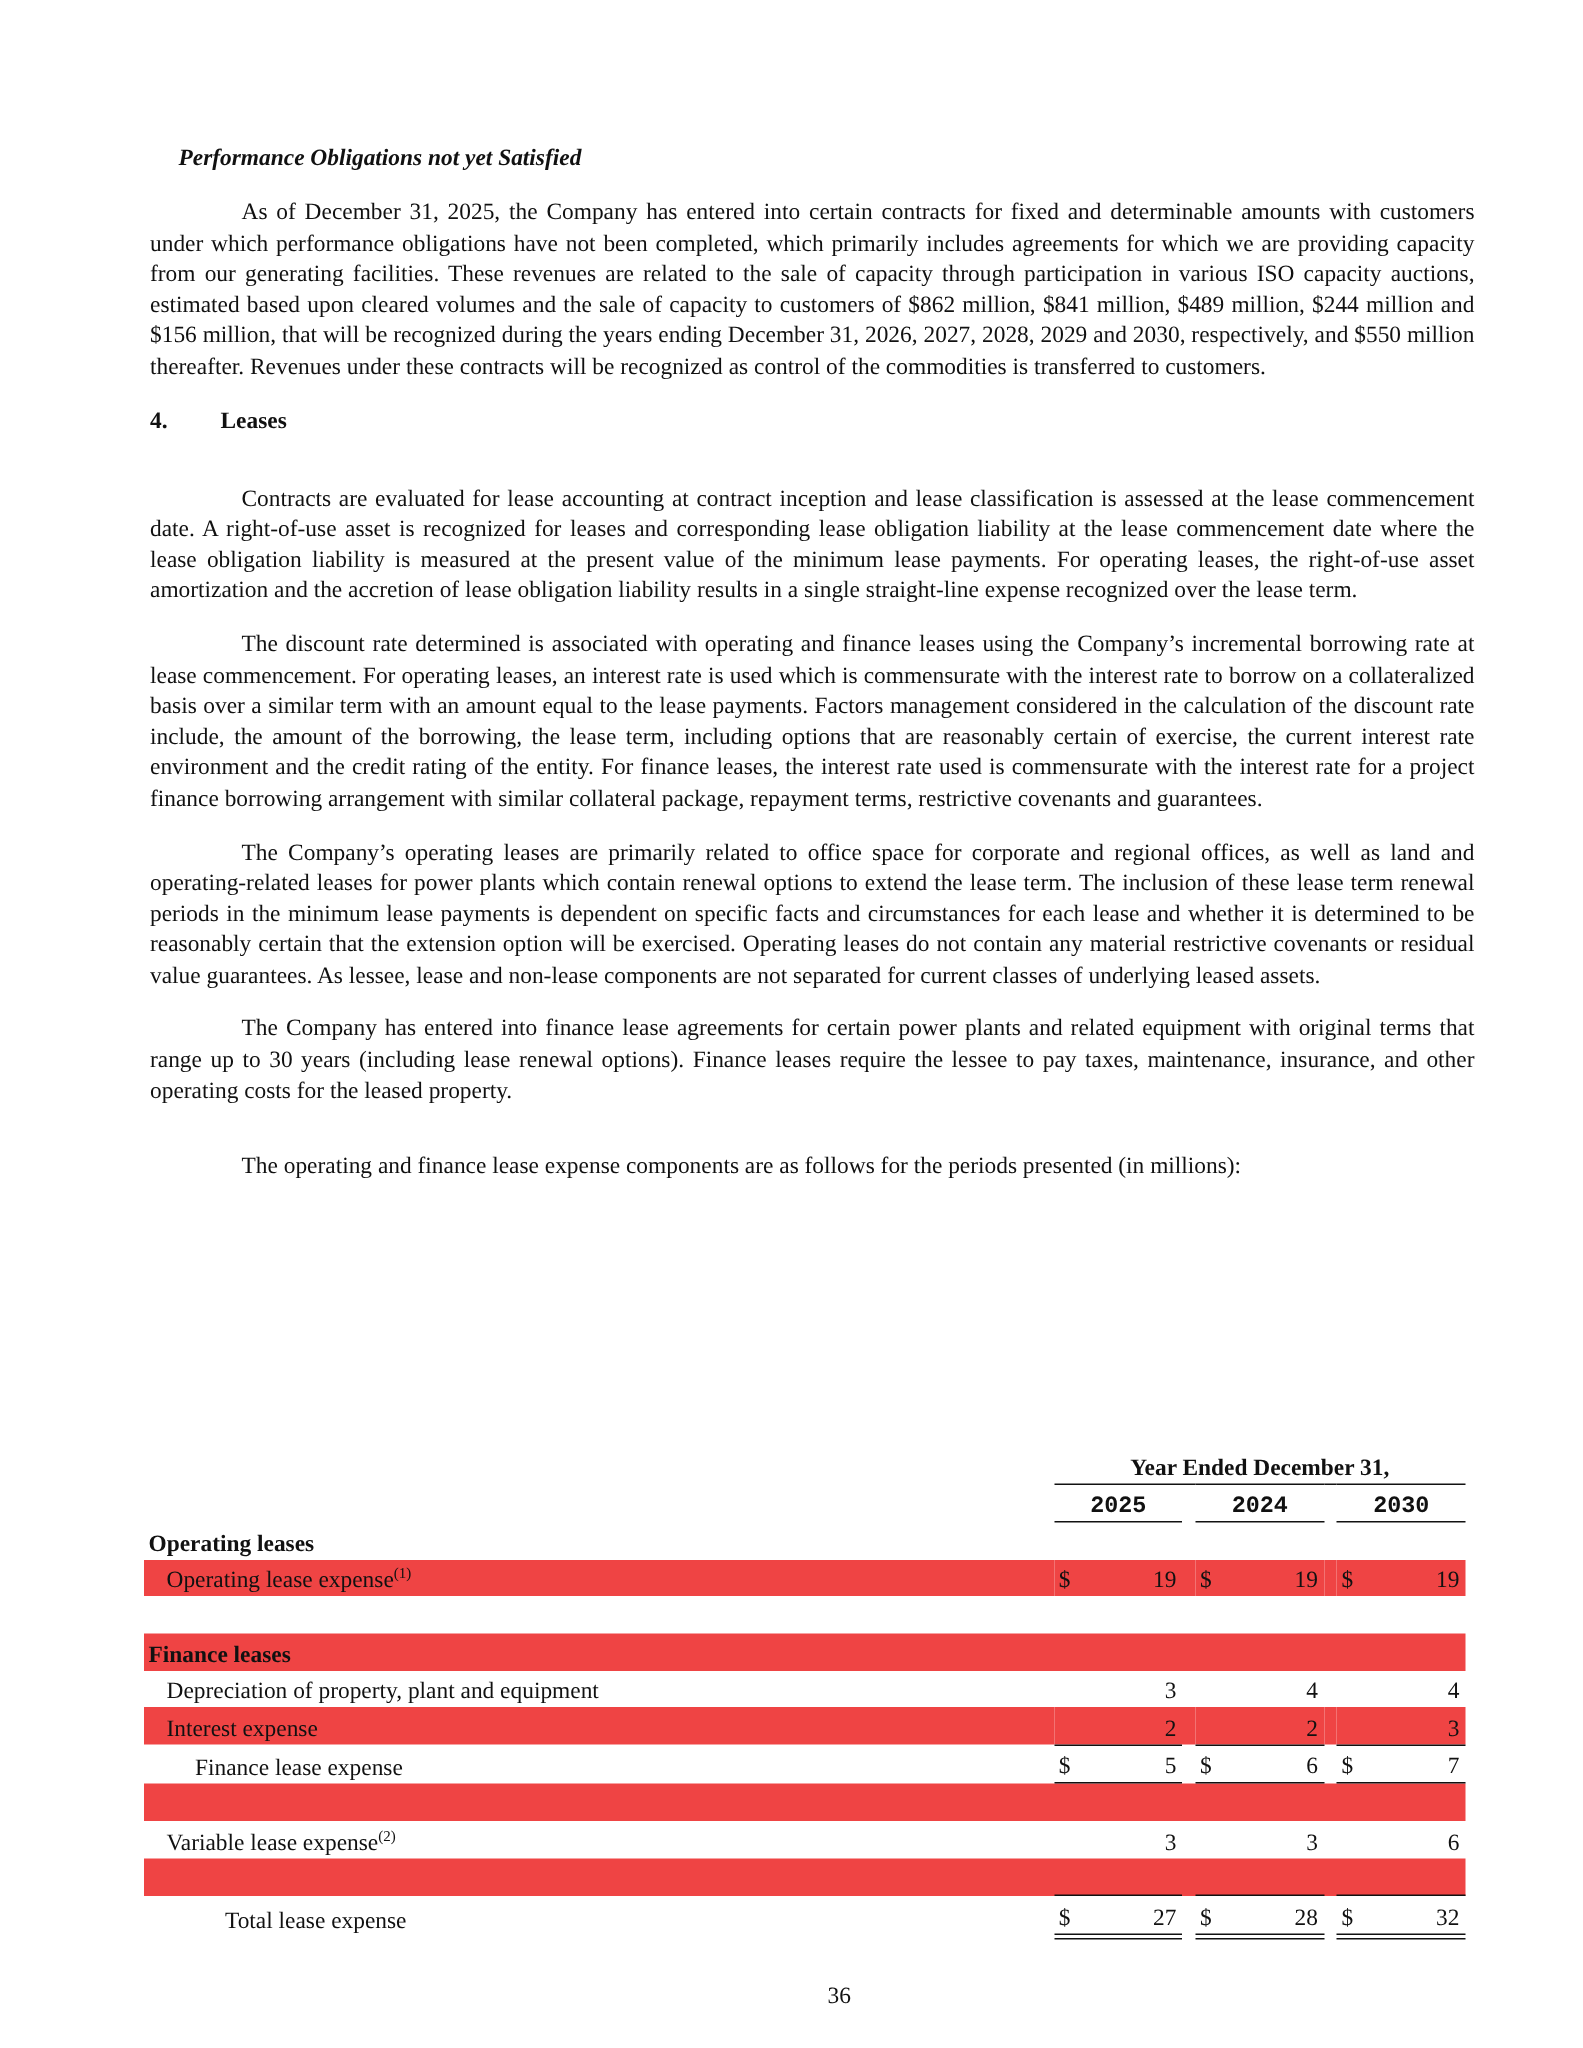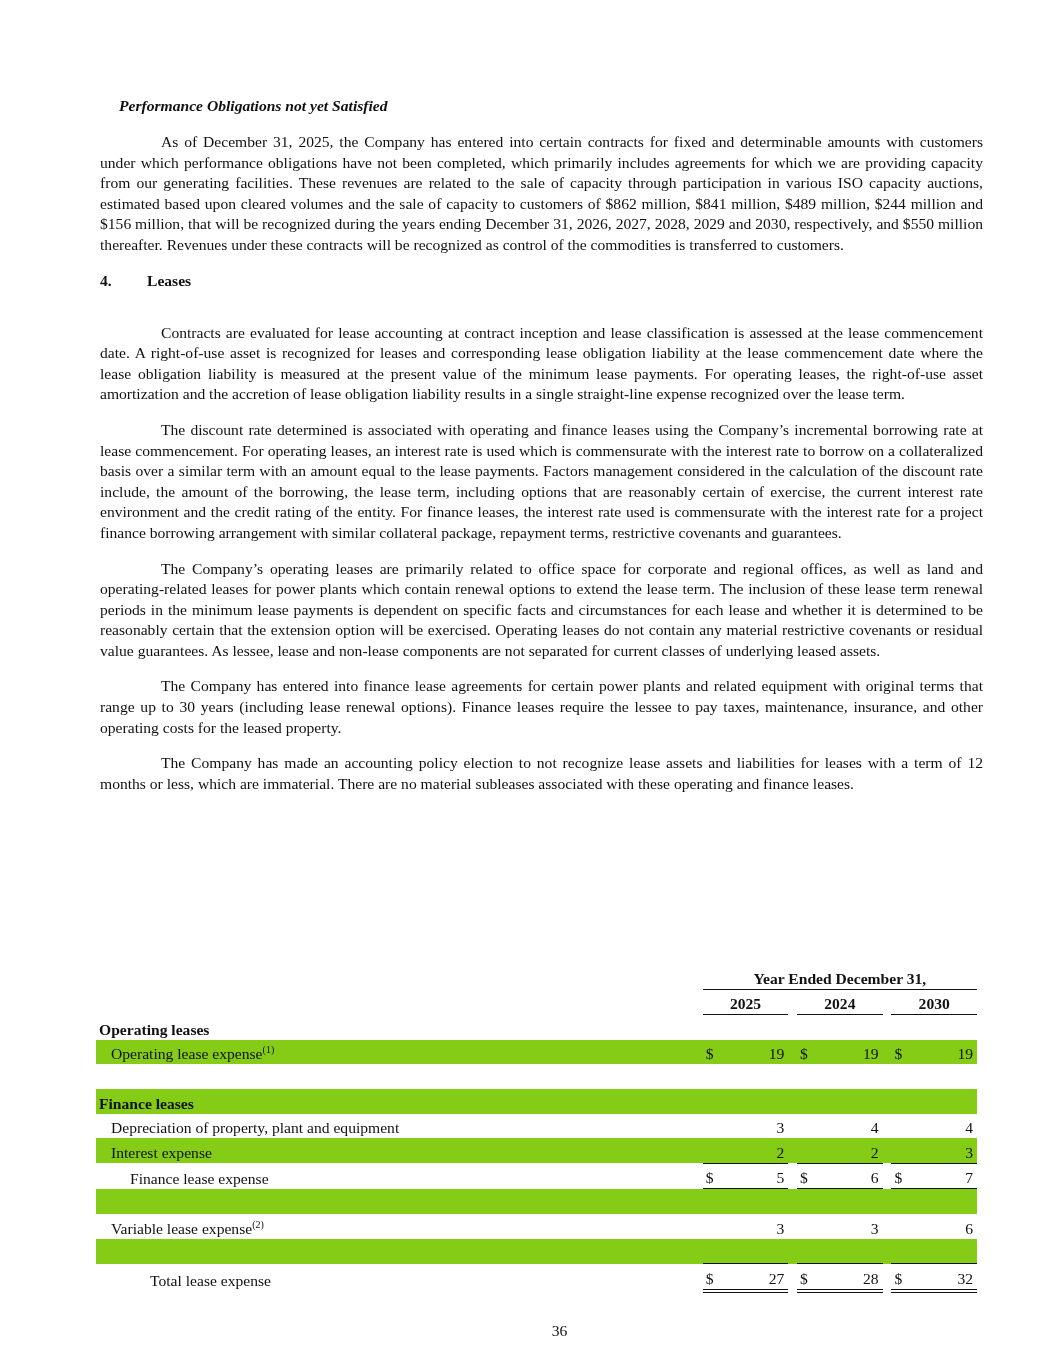--- a/index.html
+++ b/index.html
@@ -10,26 +10,26 @@
     .page { position: absolute; left: 100px; top: 96px; width: 883px; }
     .subhead { font-weight: bold; font-style: italic; margin: 0 0 0 19px; line-height: 20px; height: 20px; }
     .para { text-align: justify; line-height: 20.6px; margin: 0; text-indent: 61px; }
     .sec-title { font-weight: bold; line-height: 20px; margin: 0; display: flex; }
     .sec-num { width: 47px; }
     .gap-a { height: 16px; }
     .gap-b { height: 15px; }
 
     table.lease { position: absolute; left: 96px; top: 964px; width: 881px; border-collapse: collapse; font-size: 15.6px; }
     table.lease td { padding: 0; height: 24.6px; vertical-align: bottom; line-height: 20px; white-space: nowrap; }
-    .blue td { background: #84cc16; }
+    .blue td { background: #ef4444; }
     .cur { width: 14px; padding-left: 3px !important; text-align: left; }
     .num { width: 66px; text-align: right; padding-right: 4px !important; }
     .hdr-top td { height: 22px; }
     .yr-ended { text-align: center; font-weight: bold; border-bottom: 1.5px solid #111; }
-    .yr { text-align: center; font-weight: bold; border-bottom: 1.5px solid #111; }
+    .yr { text-align: center; font-weight: bold; border-bottom: 1.5px solid #111; font-family: Liberation Mono, monospace; }
     .bold { font-weight: bold; padding-left: 3px !important; margin-left: 37px; }
     .ind1 { padding-left: 15px !important; }
     .ind2 { padding-left: 34px !important; }
     .ind3 { padding-left: 54px !important; }
     .ul-top td.cell-rule { border-top: 1.5px solid #111; }
     .dbl td.cell-dbl { border-bottom: 4px double #111; }
     sup { font-size: 10px; vertical-align: 6px; line-height: 0; }
     .pagenum { position: absolute; left: 0; width: 1055px; top: 1322px; text-align: center; font-size: 15.6px; margin-left: 32px; }
   </style>
 </head>
@@ -47,22 +47,22 @@
   <div class="gap-a"></div>
   <div class="gap-a"></div>
   <p class="para">Contracts are evaluated for lease accounting at contract inception and lease classification is assessed at the lease commencement date. A right-of-use asset is recognized for leases and corresponding lease obligation liability at the lease commencement date where the lease obligation liability is measured at the present value of the minimum lease payments. For operating leases, the right-of-use asset amortization and the accretion of lease obligation liability results in a single straight-line expense recognized over the lease term.</p>
   <div class="gap-b"></div>
   <p class="para">The discount rate determined is associated with operating and finance leases using the Company’s incremental borrowing rate at lease commencement. For operating leases, an interest rate is used which is commensurate with the interest rate to borrow on a collateralized basis over a similar term with an amount equal to the lease payments. Factors management considered in the calculation of the discount rate include, the amount of the borrowing, the lease term, including options that are reasonably certain of exercise, the current interest rate environment and the credit rating of the entity. For finance leases, the interest rate used is commensurate with the interest rate for a project finance borrowing arrangement with similar collateral package, repayment terms, restrictive covenants and guarantees.</p>
   <div class="gap-b"></div>
   <p class="para">The Company’s operating leases are primarily related to office space for corporate and regional offices, as well as land and operating-related leases for power plants which contain renewal options to extend the lease term. The inclusion of these lease term renewal periods in the minimum lease payments is dependent on specific facts and circumstances for each lease and whether it is determined to be reasonably certain that the extension option will be exercised. Operating leases do not contain any material restrictive covenants or residual value guarantees. As lessee, lease and non-lease components are not separated for current classes of underlying leased assets.</p>
   <div class="gap-b"></div>
   <p class="para">The Company has entered into finance lease agreements for certain power plants and related equipment with original terms that range up to 30 years (including lease renewal options). Finance leases require the lessee to pay taxes, maintenance, insurance, and other operating costs for the leased property.</p>
   <div class="gap-b"></div>
-  <p class="para">The Company has made an accounting policy election to not recognize lease assets and liabilities for leases with a term of 12 months or less, which are immaterial. There are no material subleases associated with these operating and finance leases.</p>
   <div class="gap-b"></div>
+  <p class="para">The operating and finance lease expense components are as follows for the periods presented (in millions):</p>
 </div>
 
 <table class="lease">
   <colgroup>
     <col style="width:618px">
       <col style="width:3px">
     <col style="width:17px">
       <col style="width:67px">
       <col style="width:9px">
     <col style="width:17px">

